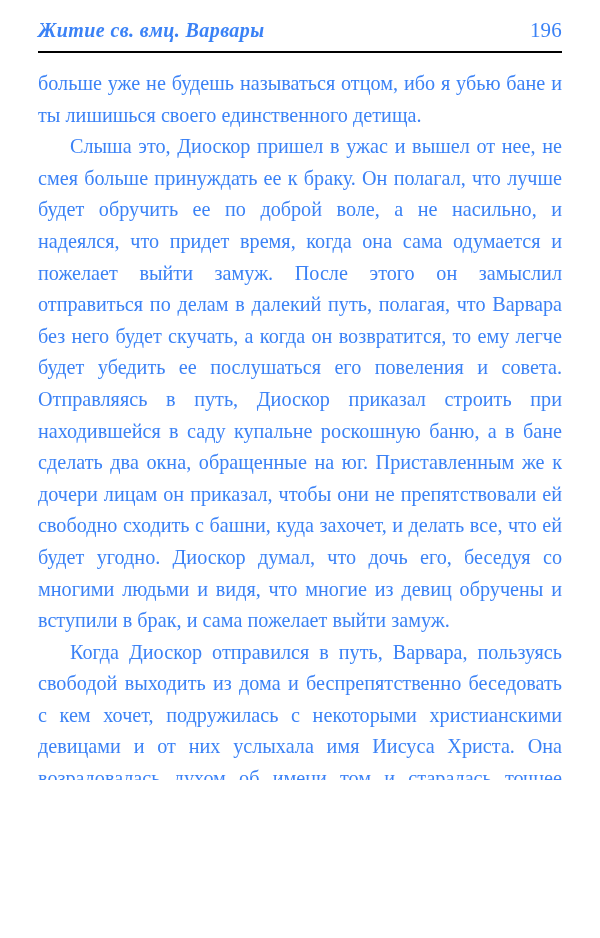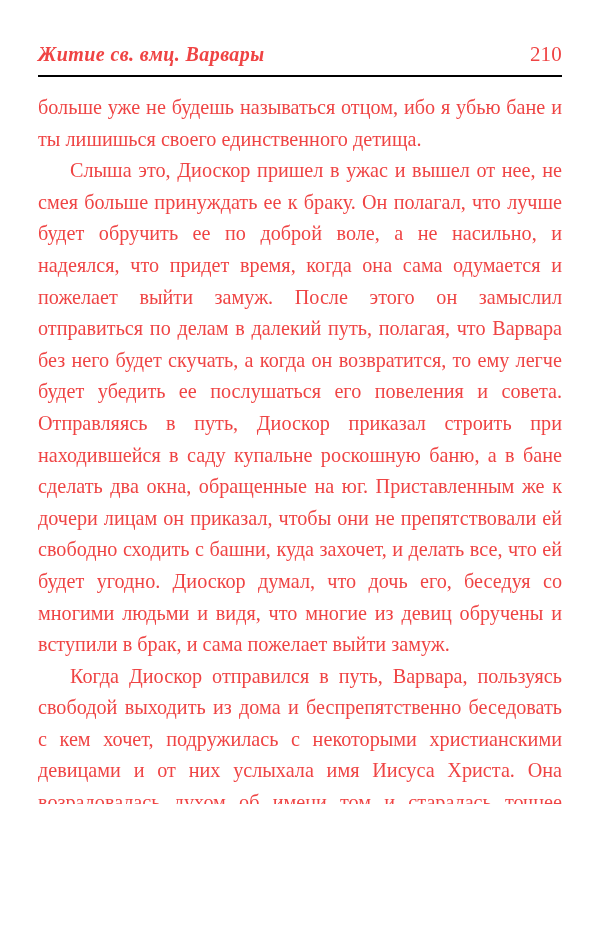--- a/index.html
+++ b/index.html
@@ -7,22 +7,21 @@
     padding: 0;
     background: #ffffff;
   }
   .page {
     position: relative;
     width: 600px;
     height: 780px;
     background: #ffffff;
     overflow: hidden;
     font-family: "Liberation Serif", "DejaVu Serif", serif;
-    color: #ef4444;
-    margin-top: 24px;
+    color: #3b82f6;
   }
 
   
   .running-head {
     position: absolute;
     left: 38px;
     top: 18px;
     width: 524px;
     height: 30px;
     display: flex;
@@ -76,21 +75,21 @@
     text-align-last: justify;
   }
 </style>
 </head>
 <body>
 
 <div class="page">
 
   <div class="running-head">
     <span class="running-head-title">Житие св. вмц. Варвары</span>
-    <span class="running-head-folio">210</span>
+    <span class="running-head-folio">196</span>
   </div>
 
   <div class="head-rule"></div>
 
   <div class="text-block">
     <p class="para force-justify" style="text-align-last: left;">больше уже не будешь называться отцом, ибо я убью бане и ты лишишься своего единственного детища.</p>
     <p class="para indent force-justify" style="text-align-last: left;">Слыша это, Диоскор пришел в ужас и вышел от нее, не смея больше принуждать ее к браку. Он полагал, что лучше будет обручить ее по доброй воле, а не насильно, и надеялся, что придет время, когда она сама одумается и пожелает выйти замуж. После этого он замыслил отправиться по делам в далекий путь, полагая, что Варвара без него будет скучать, а когда он возвратится, то ему легче будет убедить ее послушаться его повеления и совета. Отправляясь в путь, Диоскор приказал строить при находившейся в саду купальне роскошную баню, а в бане сделать два окна, обращенные на юг. Приставленным же к дочери лицам он приказал, чтобы они не препятствовали ей свободно сходить с башни, куда захочет, и делать все, что ей будет угодно. Диоскор думал, что дочь его, беседуя со многими людьми и видя, что многие из девиц обручены и вступили в брак, и сама пожелает выйти замуж.</p>
     <p class="para indent force-justify">Когда Диоскор отправился в путь, Варвара, пользуясь свободой выходить из дома и беспрепятственно беседовать с кем хочет, подружилась с некоторыми христианскими девицами и от них услыхала имя Иисуса Христа. Она возрадовалась духом об имени том и старалась точнее узнать от них о Нем. Новые ее подруги поведали ей все о Христе: о Его неизреченном Божестве, о воплощении Его от Пречистой Девы Марии, о Его вольном Страдании и Воскресении, также о будущем суде, о вечном мучении идолопоклонников и нескончаемом блаженстве верующих христиан в Царстве</p>
   </div>
 

